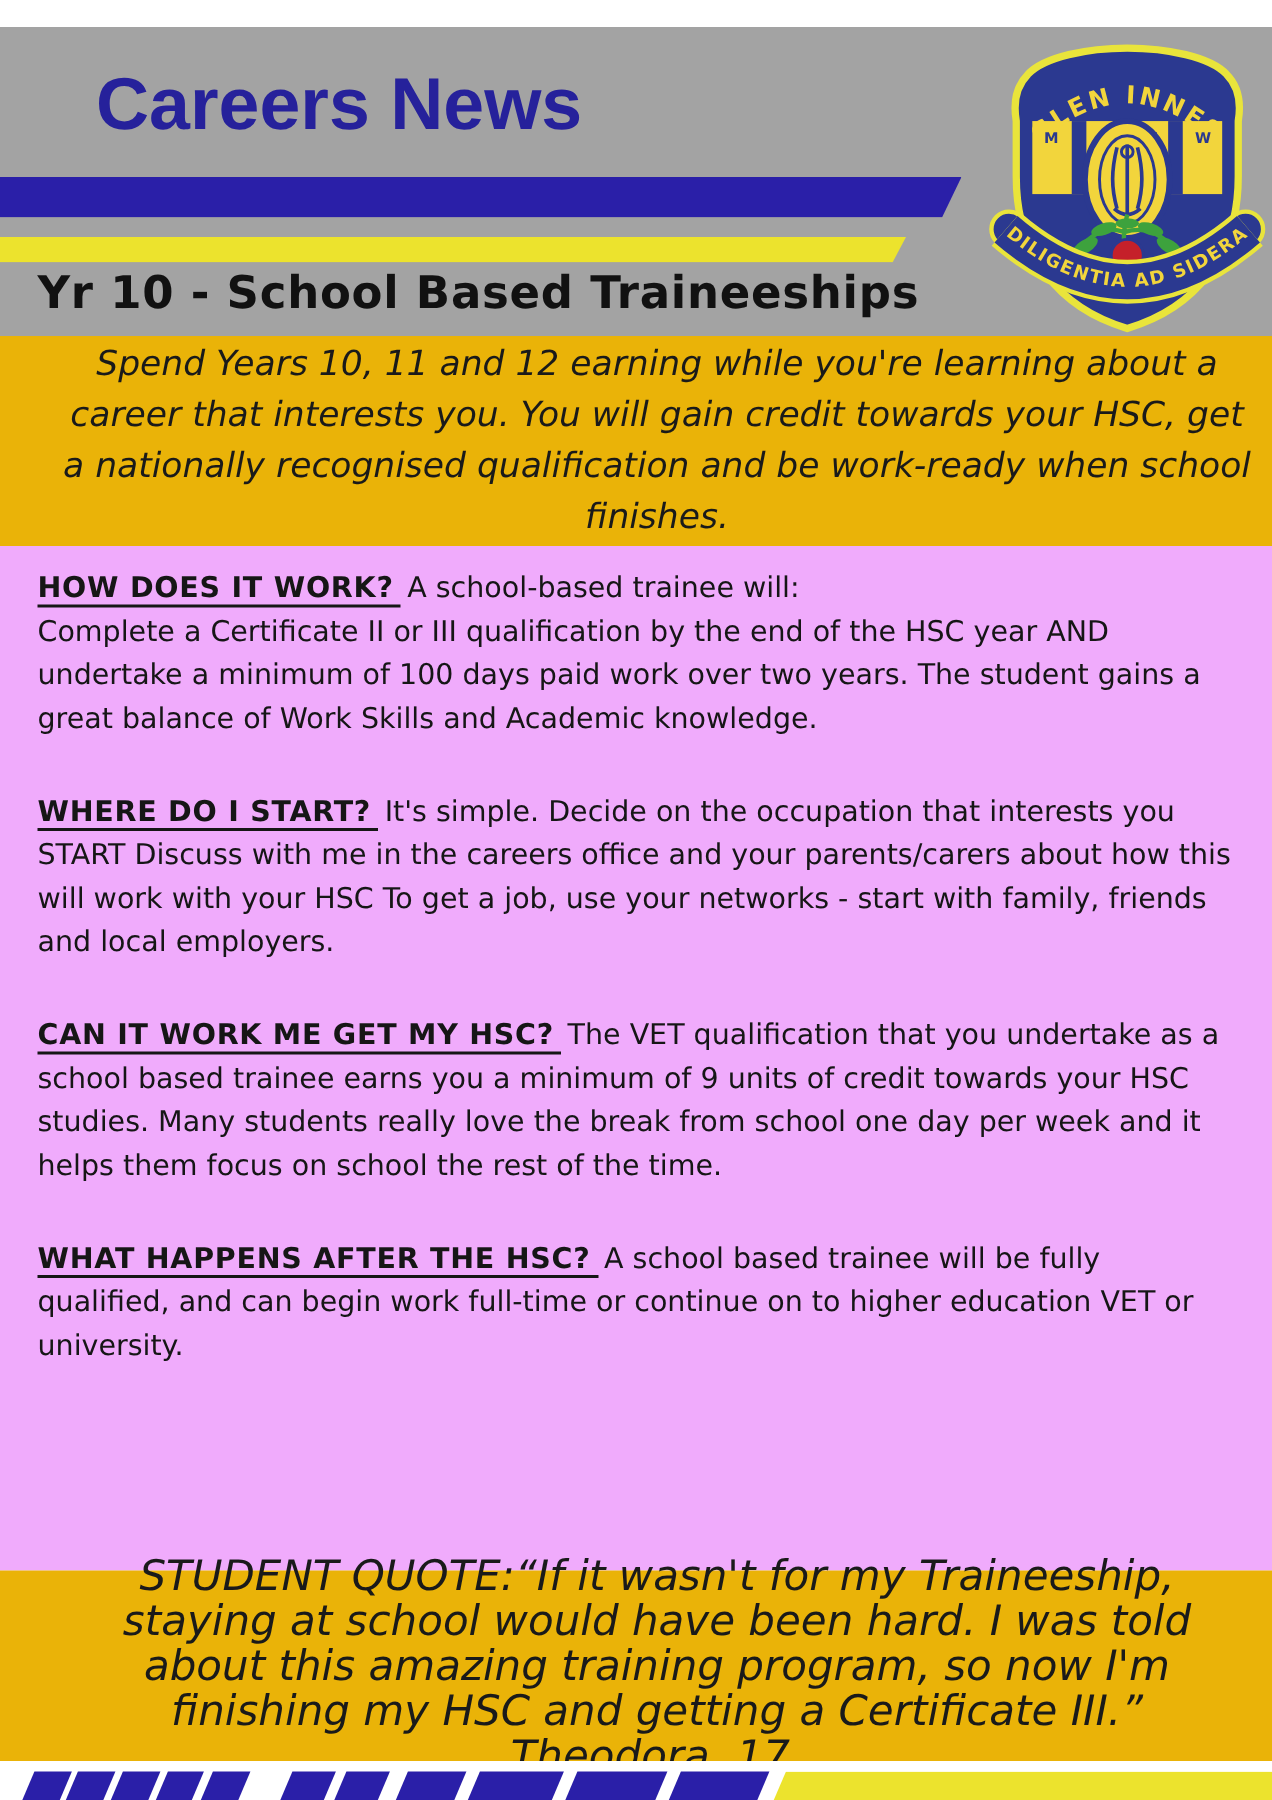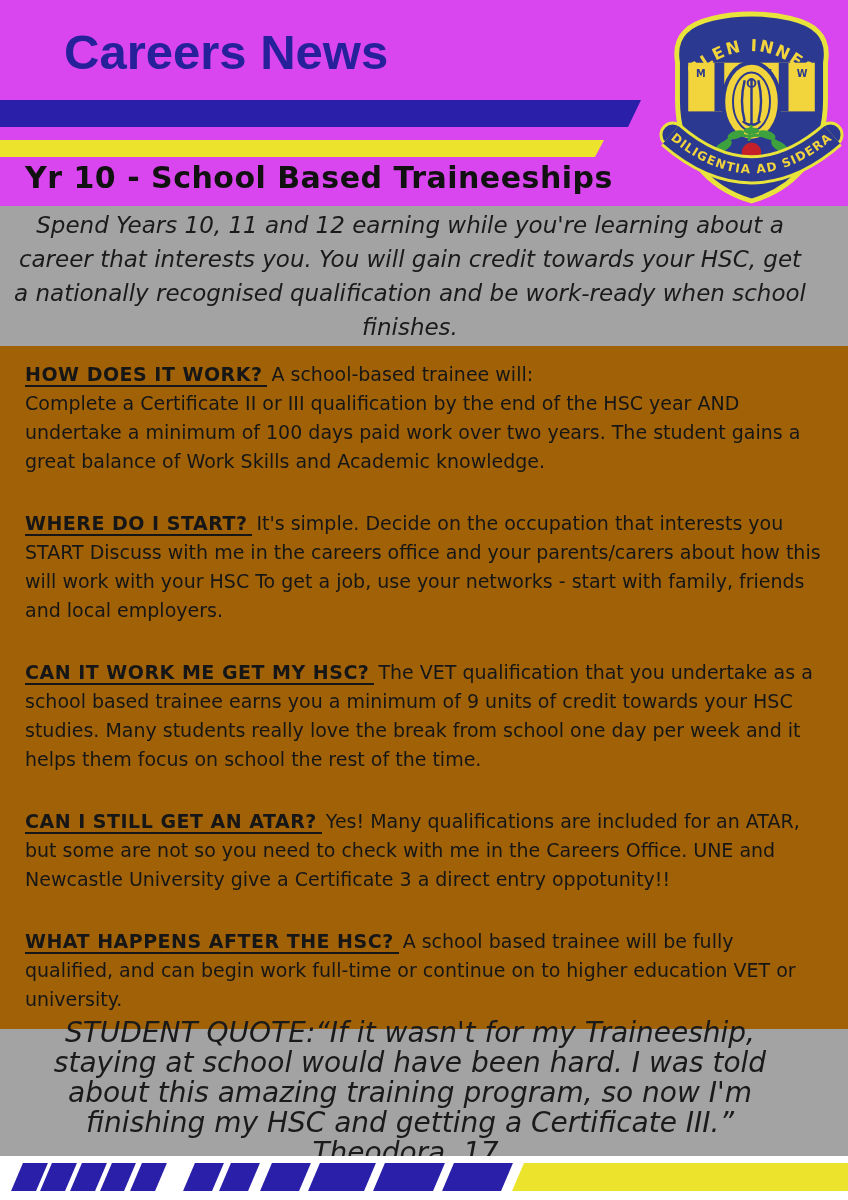--- a/index.html
+++ b/index.html
@@ -2,21 +2,21 @@
 <html><head>
 <meta charset="utf-8">
 <style>
   * { margin:0; padding:0; box-sizing:border-box; }
   html,body { background:#ffffff; }
   body {
     width:848px; height:1200px; position:relative; overflow:hidden;
     font-family:"DejaVu Sans", sans-serif; color:#161616;
   }
   
-  .header { position:relative; height:206px; background:#d946ef; }
+  .header { position:relative; height:206px; background:#a3a3a3;margin-top:18px; }
   .page-title {
     position:absolute; left:64px; top:24px;
     font-family:"Liberation Sans", sans-serif;
     font-size:49px; font-weight:bold; color:#26219b; letter-spacing:0px;
   }
   .bar-blue {
     position:absolute; left:0; top:100px; width:641px; height:27px;
     background:#2a1fa8;
     clip-path:polygon(0 0, 100% 0, calc(100% - 13px) 100%, 0 100%);
   }
@@ -25,31 +25,31 @@
     background:#ece32d;
     clip-path:polygon(0 0, 100% 0, calc(100% - 9px) 100%, 0 100%);
   }
   .page-subtitle {
     position:absolute; left:25px; top:160px;
     font-size:30px; font-weight:bold; color:#111; letter-spacing:0.5px;
   }
   .crest { position:absolute; top:10px; right:4px; width:185px; height:195px; }
   .crest text { font-family:"DejaVu Sans", sans-serif; }
   
-  .band { width:100%; background:#a3a3a3; display:flex; align-items:center; justify-content:flex-start; }
+  .band { width:100%; background:#eab308; display:flex; align-items:center; justify-content:flex-end; }
   .band-intro { height:140px; }
   .band-quote { height:127px; }
   .band-text {
     font-style:italic; font-weight:500; text-align:center; color:#1a1a1a;
     max-width:820px; padding:0 12px;
   }
   .band-intro .band-text { font-size:23px; line-height:34px; }
   .band-quote .band-text { font-size:28px; line-height:30px; }
   
-  .content { height:683px; padding:14px 26px 0 25px; background:#a16207; }
+  .content { height:683px; padding:14px 26px 0 25px; background:#f0abfc; }
   .sec { font-size:19px; line-height:29px; margin-bottom:33px; color:#161616; }
   .sec-h {
     font-weight:bold; letter-spacing:0.5px;
     border-bottom:2.5px solid #161616; padding-right:5px; margin-right:4px;
   }
   .sec-b { white-space:pre-wrap; }
   
   .footer { position:relative; height:44px; background:#fff; }
   .stripes { position:absolute; left:0; top:7px; width:848px; height:28px; }
   .stripe { position:absolute; top:0; height:28px; background:#2a1fa8; transform:skewX(-23deg); }
@@ -121,23 +121,20 @@
     <span class="sec-h">HOW DOES IT WORK?</span><span class="sec-b">A school-based trainee will:
 Complete a Certificate II or III qualification by the end of the HSC year AND undertake a minimum of 100 days paid work over two years. The student gains a great balance of Work Skills and Academic knowledge.</span>
   </p>
   <p class="sec">
     <span class="sec-h">WHERE DO I START?</span><span class="sec-b">It's simple. Decide on the occupation that interests you START Discuss with me in the careers office and your parents/carers about how this will work with your HSC To get a job, use your networks - start with family, friends and local employers.</span>
   </p>
   <p class="sec">
     <span class="sec-h">CAN IT WORK ME GET MY HSC?</span><span class="sec-b">The VET qualification that you undertake as a school based trainee earns you a minimum of 9 units of credit towards your HSC studies. Many students really love the break from school one day per week and it helps them focus on school the rest of the time.</span>
   </p>
   <p class="sec">
-    <span class="sec-h">CAN I STILL GET AN ATAR?</span><span class="sec-b">Yes! Many qualifications are included for an ATAR, but some are not so you need to check with me in the Careers Office. UNE and Newcastle University give a Certificate 3 a direct entry oppotunity!!</span>
-  </p>
-  <p class="sec">
     <span class="sec-h">WHAT HAPPENS AFTER THE HSC?</span><span class="sec-b">A school based trainee will be fully qualified, and can begin work full-time or continue on to higher education VET or university.</span>
   </p>
 </div>
 
 <div class="band band-quote">
   <div class="band-text">STUDENT QUOTE:“If it wasn't for my Traineeship, staying at school would have been hard. I was told about this amazing training program, so now I'm finishing my HSC and getting a Certificate III.” Theodora, 17.</div>
 </div>
 
 <div class="footer">
   <div class="stripes">

